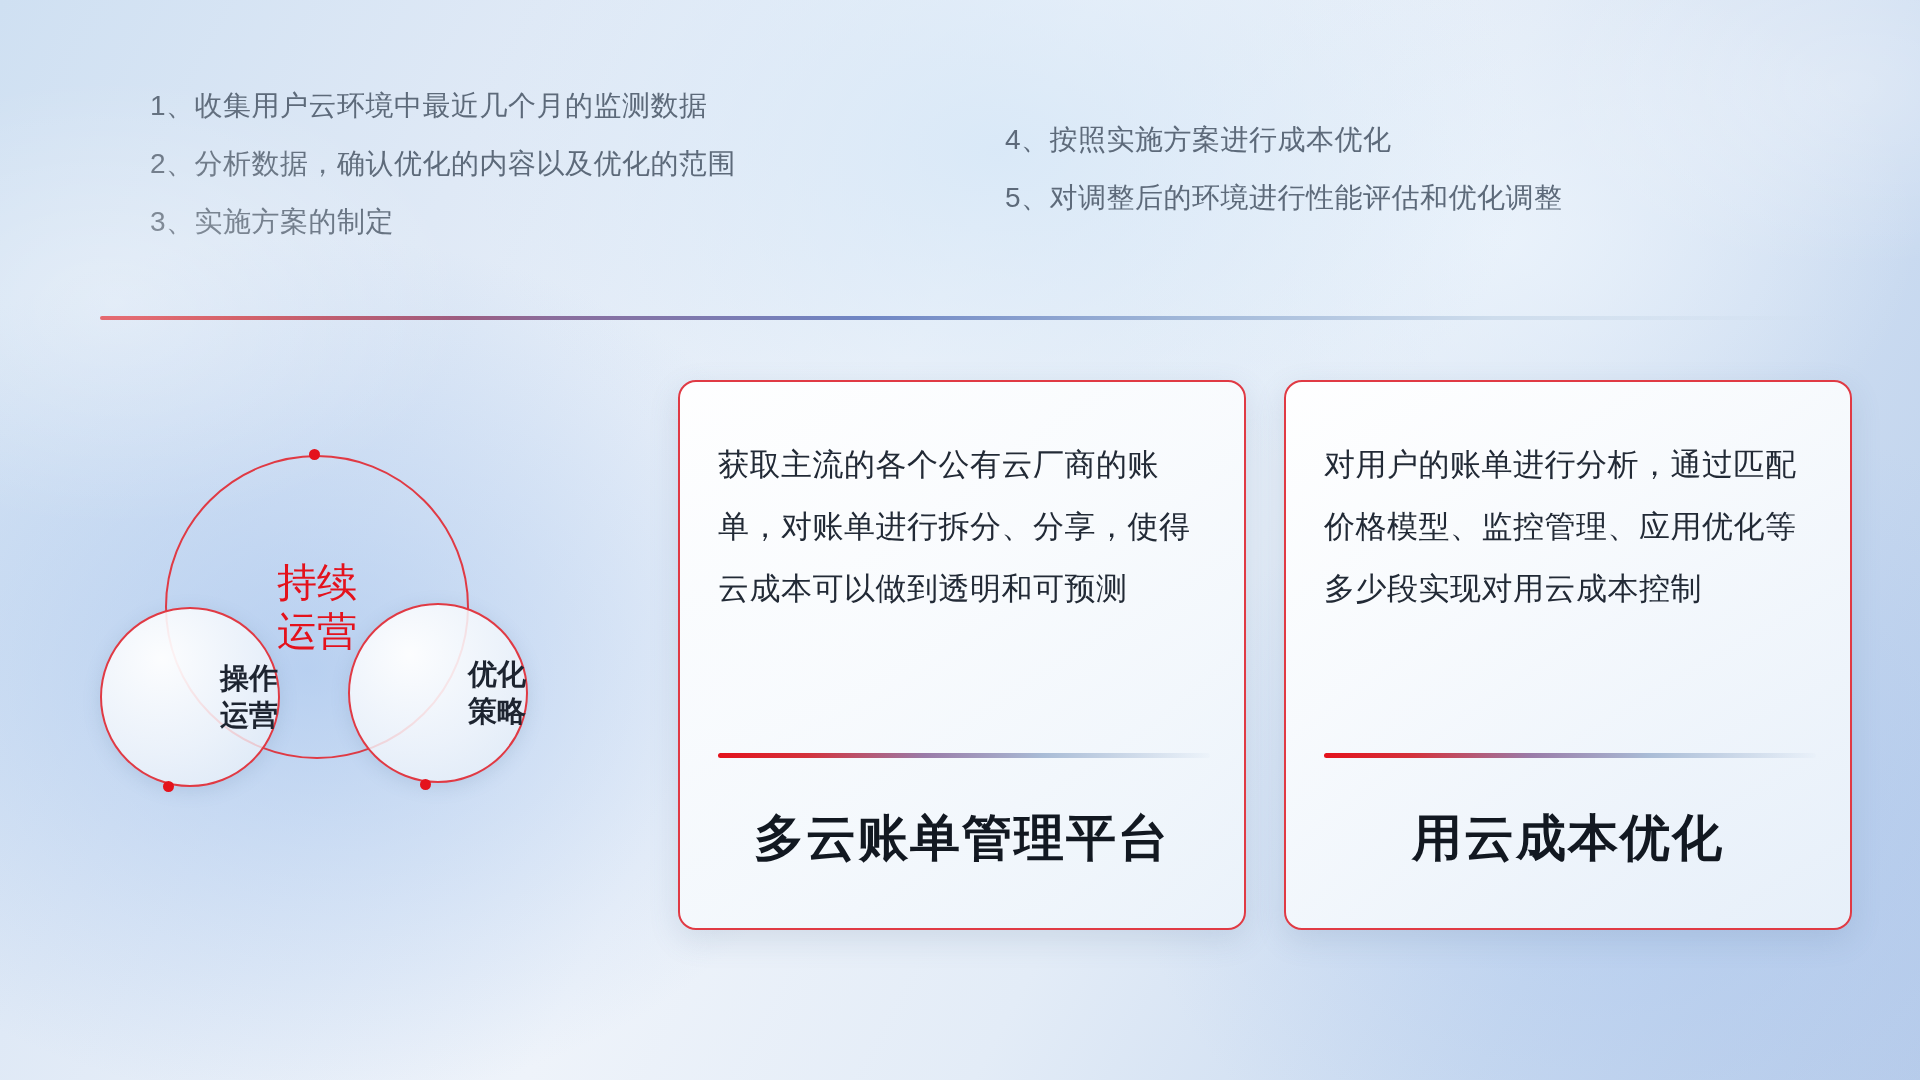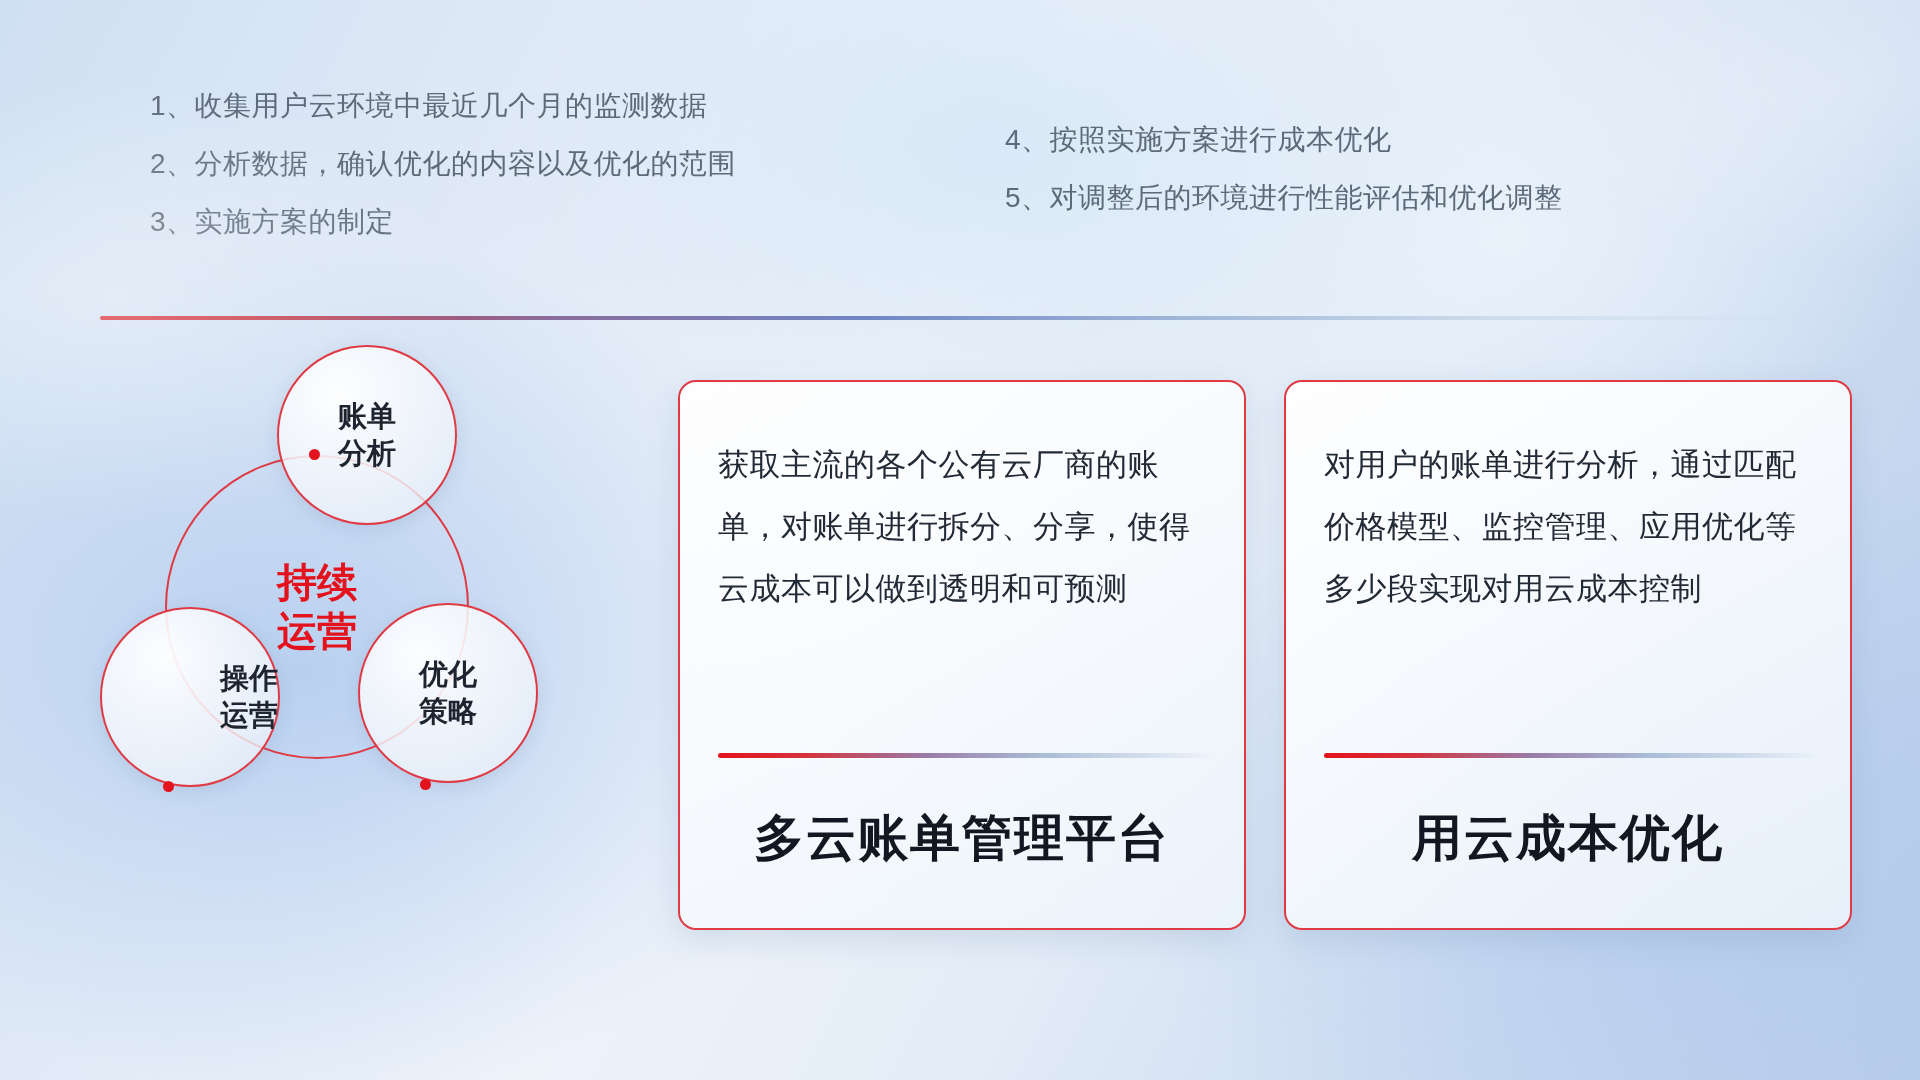--- a/index.html
+++ b/index.html
@@ -92,34 +92,34 @@
   }
   .circle.small {
     width: 176px;
     height: 176px;
     background: radial-gradient(circle at 34% 28%, rgba(255,255,255,0.95) 0%, rgba(243,247,252,0.82) 55%, rgba(226,236,247,0.72) 100%);
     box-shadow: 0 4px 18px rgba(90,120,160,0.18);
     z-index: 3;
   }
   .circle.c-top { left: 177px; top: 0px; }
   .circle.c-left { left: 0px; top: 262px; align-items: flex-end; }
-  .circle.c-right { left: 258px; top: 258px; }
+  .circle.c-right { left: 248px; top: 258px; align-items: flex-end; }
   .circle.big {
     left: 65px;
     top: 110px;
     width: 300px;
     height: 300px;
     background: transparent;
     border: 2px solid #e03a44;
     z-index: 2;
   }
   .big-label {
     color: #e4121c;
     font-size: 40px;
-    font-weight: bold;
+    font-weight: normal;
     line-height: 1.22;
     text-align: right;
   }
   .dot {
     position: absolute;
     width: 11px;
     height: 11px;
     border-radius: 50%;
     background: #e4121c;
     z-index: 5;
@@ -188,24 +188,20 @@
   </div>
 
   <div class="divider"></div>
 
   <div class="venn">
     <div class="circle big">
       <div class="big-label">持续</div>
       <div class="big-label">运营</div>
     </div>
 
-    <div class="circle small c-top">
-      <div>账单</div>
-      <div>分析</div>
-    </div>
 
     <div class="circle small c-left">
       <div>操作</div>
       <div>运营</div>
     </div>
 
     <div class="circle small c-right">
       <div>优化</div>
       <div>策略</div>
     </div>

